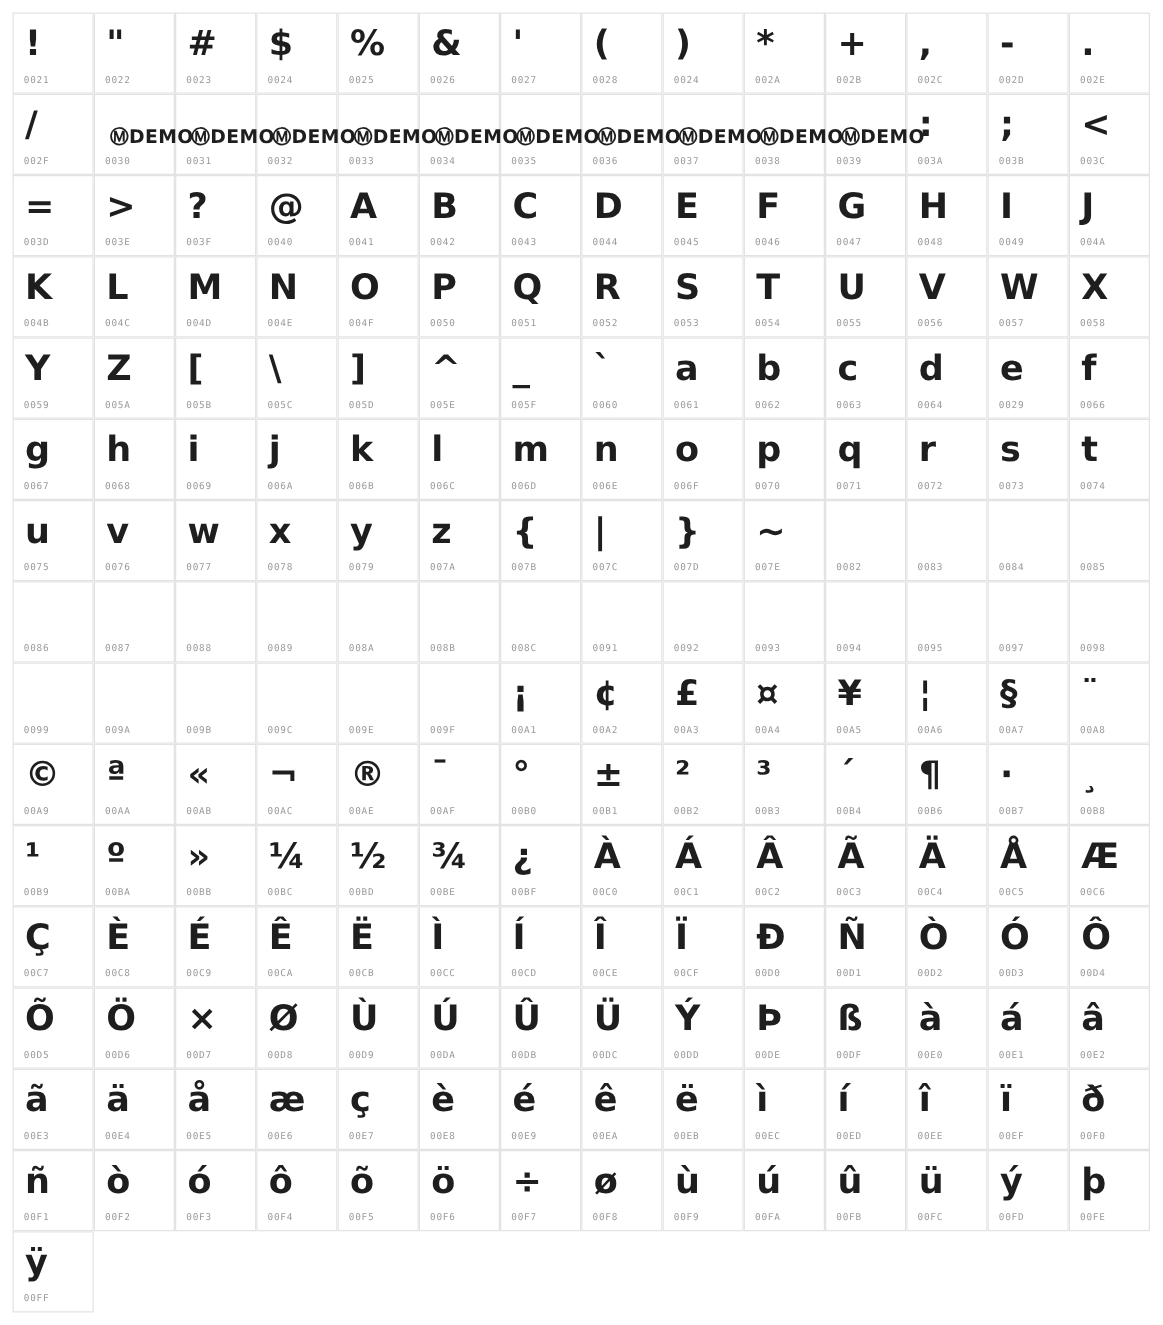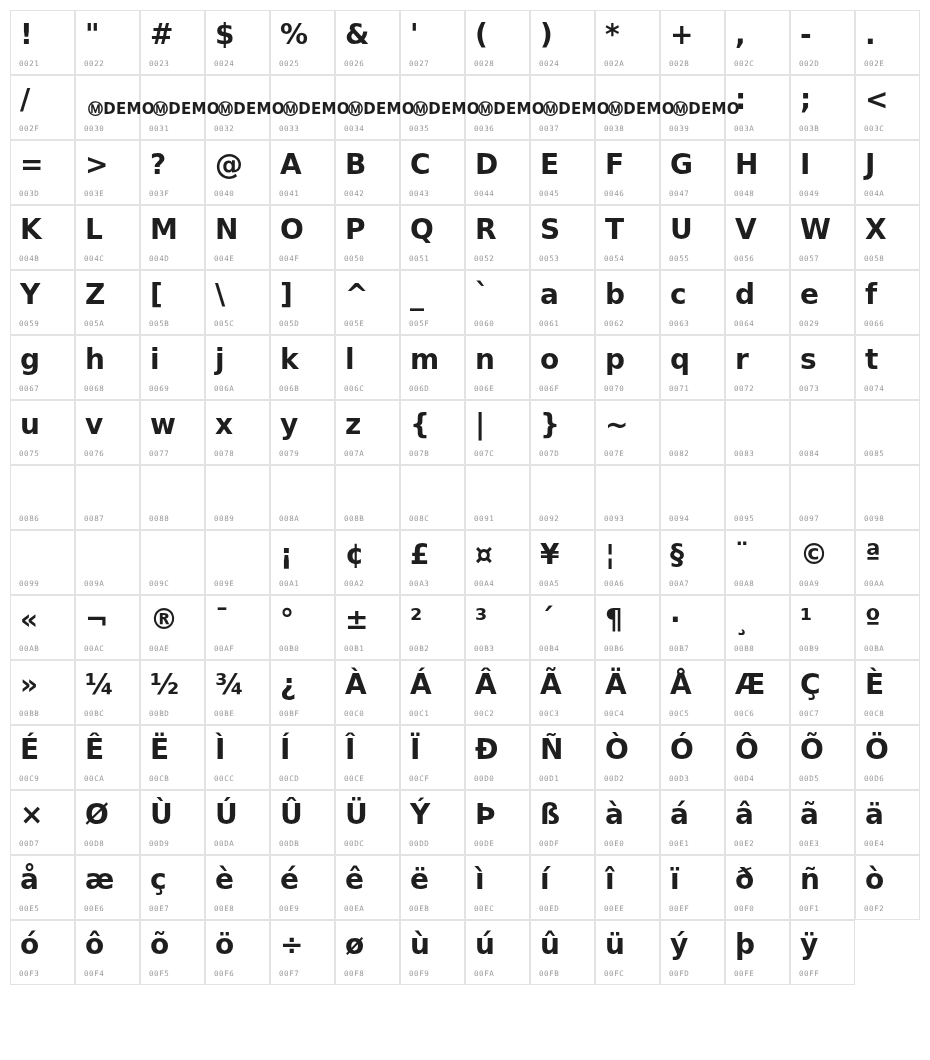--- a/index.html
+++ b/index.html
@@ -494,25 +494,33 @@
     <div class="cell">
       <span class="glyph"></span>
       <span class="code">0099</span>
     </div>
     <div class="cell">
       <span class="glyph"></span>
       <span class="code">009A</span>
     </div>
     <div class="cell">
       <span class="glyph"></span>
+      <span class="code">009B</span>
+    </div>
+    <div class="cell">
+      <span class="glyph"></span>
       <span class="code">009C</span>
     </div>
     <div class="cell">
       <span class="glyph"></span>
       <span class="code">009E</span>
+    </div>
+    <div class="cell">
+      <span class="glyph"></span>
+      <span class="code">009F</span>
     </div>
     <div class="cell">
       <span class="glyph">¡</span>
       <span class="code">00A1</span>
     </div>
     <div class="cell">
       <span class="glyph">¢</span>
       <span class="code">00A2</span>
     </div>
     <div class="cell">

